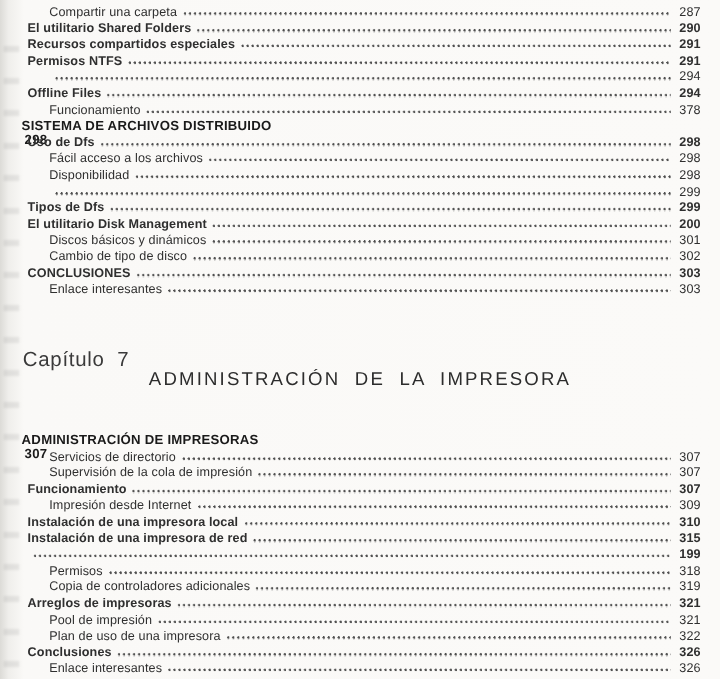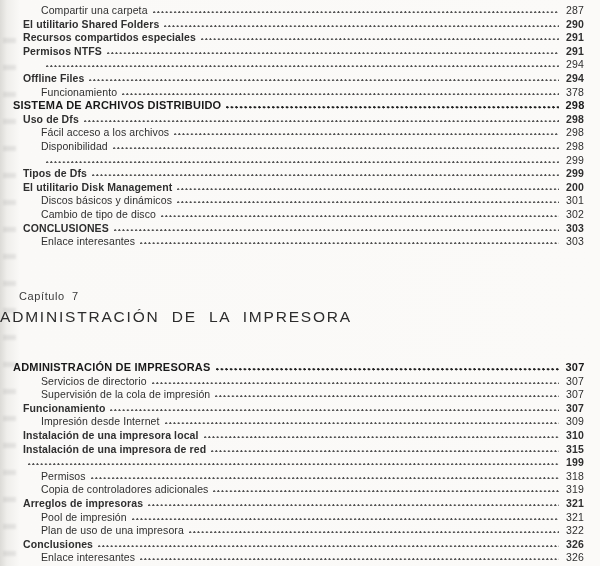--- a/index.html
+++ b/index.html
@@ -42,21 +42,21 @@
   #toc-bottom { top: 361px; }
   .toc-row {
     display: flex;
     align-items: baseline;
     height: 13.6px;
     font-size: 10.5px;
     letter-spacing: 0.1px;
     white-space: nowrap;
   }
   .toc-row .label { flex: 0 0 auto; }
-  .toc-row.lvl0 { padding-left: 0; }
+  .toc-row.lvl0 { padding-left: 0; flex-direction: column; }
   .toc-row.lvl1 { padding-left: 10px; font-weight: bold; }
   .toc-row.lvl2 { padding-left: 28px; }
   .toc-row.bold {
     font-weight: 700;
     font-size: 11px;
     color: #1a1a1a;
     letter-spacing: 0.2px;
   }
   .dots {
     flex: 1 1 auto;
@@ -73,30 +73,31 @@
   }
   .pagenum {
     flex: 0 0 auto;
     min-width: 24px;
     text-align: center;
   }
   .chapter-label {
     position: absolute;
     top: 290px;
     left: 19px;
-    font-size: 11px;
+    font-size: 17px;
     color: #3a3a3a;
     letter-spacing: 0.6px;
     white-space: pre;
   }
   .chapter-title {
     position: absolute;
     top: 308px;
     left: 0;
     width: 100%;
+    text-align: center;
     font-size: 15.5px;
     font-weight: 400;
     color: #2c2c2c;
     letter-spacing: 1.8px;
     word-spacing: 6px;
   }
 </style>
 </head>
 <body>
 

